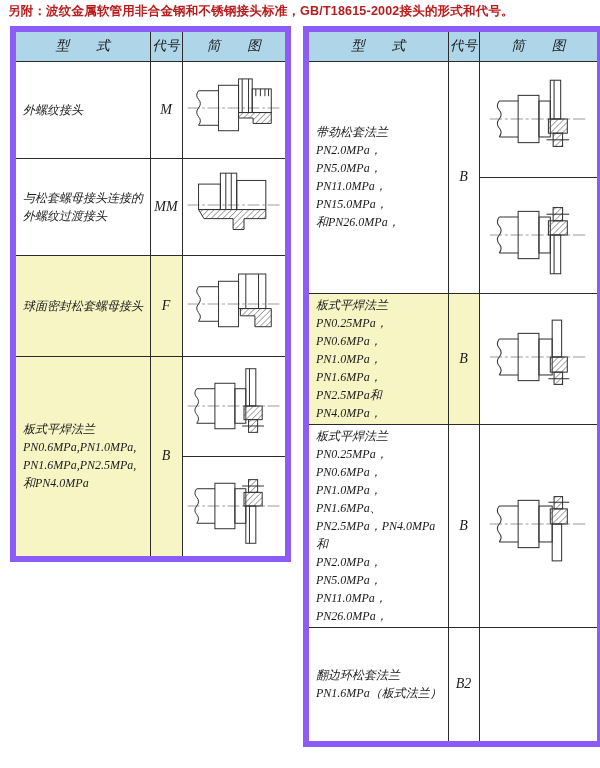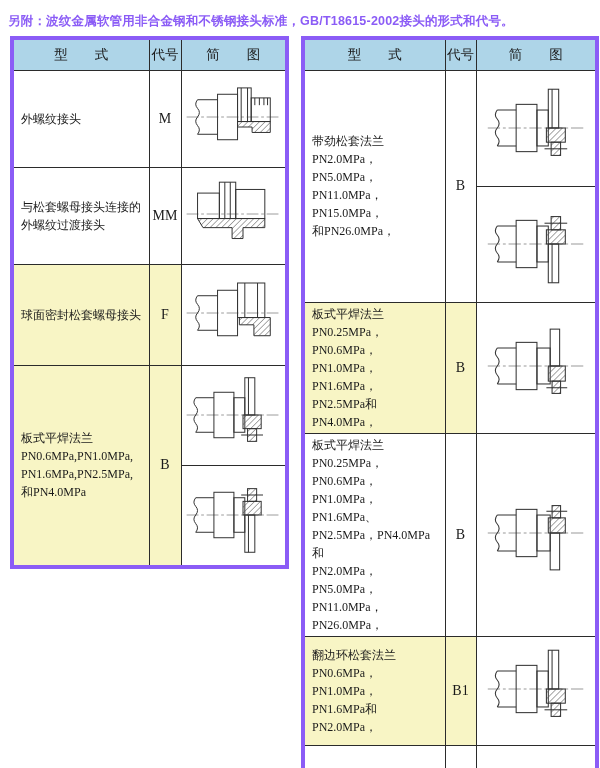--- a/index.html
+++ b/index.html
@@ -3,25 +3,25 @@
 <meta charset="utf-8">
 <style>
   html,body{margin:0;padding:0;}
   body{
     width:600px;height:768px;background:#ffffff;
     font-family:"Liberation Serif","DejaVu Serif",serif;
     color:#1a1a1a;overflow:hidden;
   }
   .page-title{
     font-family:"Liberation Sans","DejaVu Sans",sans-serif;
-    font-weight:bold;font-size:12.5px;color:#8b5cf6;
-    margin:13px 0 6px 8px;letter-spacing:0.2px;
+    font-weight:bold;font-size:12.5px;color:#b91c1c;
+    margin:3px 0 6px 8px;letter-spacing:0.2px;
   }
   .tables{display:flex;gap:12px;margin-left:10px;align-items:flex-start;}
-  table{border-collapse:collapse;border:4px solid #8b5cf6;table-layout:fixed;}
+  table{border-collapse:collapse;border:6px solid #8b5cf6;table-layout:fixed;font-style:italic;}
   th,td{border:1px solid #2b2b2b;box-sizing:border-box;}
   th{
     background:#aed5e8;font-weight:normal;font-size:13.5px;color:#1a1a1a;
     text-align:center;
   }
   td.type{
     padding:2px 4px 2px 7px;font-size:12px;line-height:1.5;
     white-space:pre-line;vertical-align:middle;text-align:left;
   }
   td.code{text-align:center;vertical-align:middle;font-size:14px;}
@@ -239,39 +239,20 @@
           <rect class="s" x="34" y="20" width="22" height="50"></rect>
           <rect class="s" x="56" y="26" width="14" height="38"></rect>
           <rect class="s" x="70" y="45" width="10" height="39"></rect>
           <rect class="hs" x="68" y="29" width="18" height="16"></rect>
           <rect class="hs" x="72" y="16" width="9" height="13"></rect>
           <line class="s" x1="66" y1="22" x2="88" y2="22"></line>
         </svg>
       </td>
     </tr>
 
-    <tr style="height:109px">
-      <td class="type yellow">翻边环松套法兰
-PN0.6MPa，PN1.0MPa，
-PN1.6MPa和PN2.0MPa，</td>
-      <td class="code yellow">B1</td>
-      <td class="diag">
-        <svg width="104" height="92" viewBox="0 0 110 90">
-          <line class="cl" x1="4" y1="45" x2="106" y2="45"></line>
-          <path class="s" d="M14 26q-4 5 0 9.5q4 4.5 0 9.5q-4 4.5 0 9.5q4 4.5 0 9.5M14 26h20M14 64h20"></path>
-          <rect class="s" x="34" y="20" width="22" height="50"></rect>
-          <rect class="s" x="56" y="26" width="12" height="38"></rect>
-          <rect class="s" x="68" y="4" width="11" height="41"></rect>
-          <line class="s" x1="72" y1="4" x2="72" y2="45"></line>
-          <rect class="hs" x="66" y="45" width="20" height="15"></rect>
-          <rect class="hs" x="71" y="60" width="10" height="14"></rect>
-          <line class="s" x1="64" y1="67" x2="88" y2="67"></line>
-        </svg>
-      </td>
-    </tr>
 
     <tr style="height:117px">
       <td class="type">翻边环松套法兰
 PN1.6MPa（板式法兰）</td>
       <td class="code">B2</td>
       <td class="diag">
         
       </td>
     </tr>
   </tbody>

